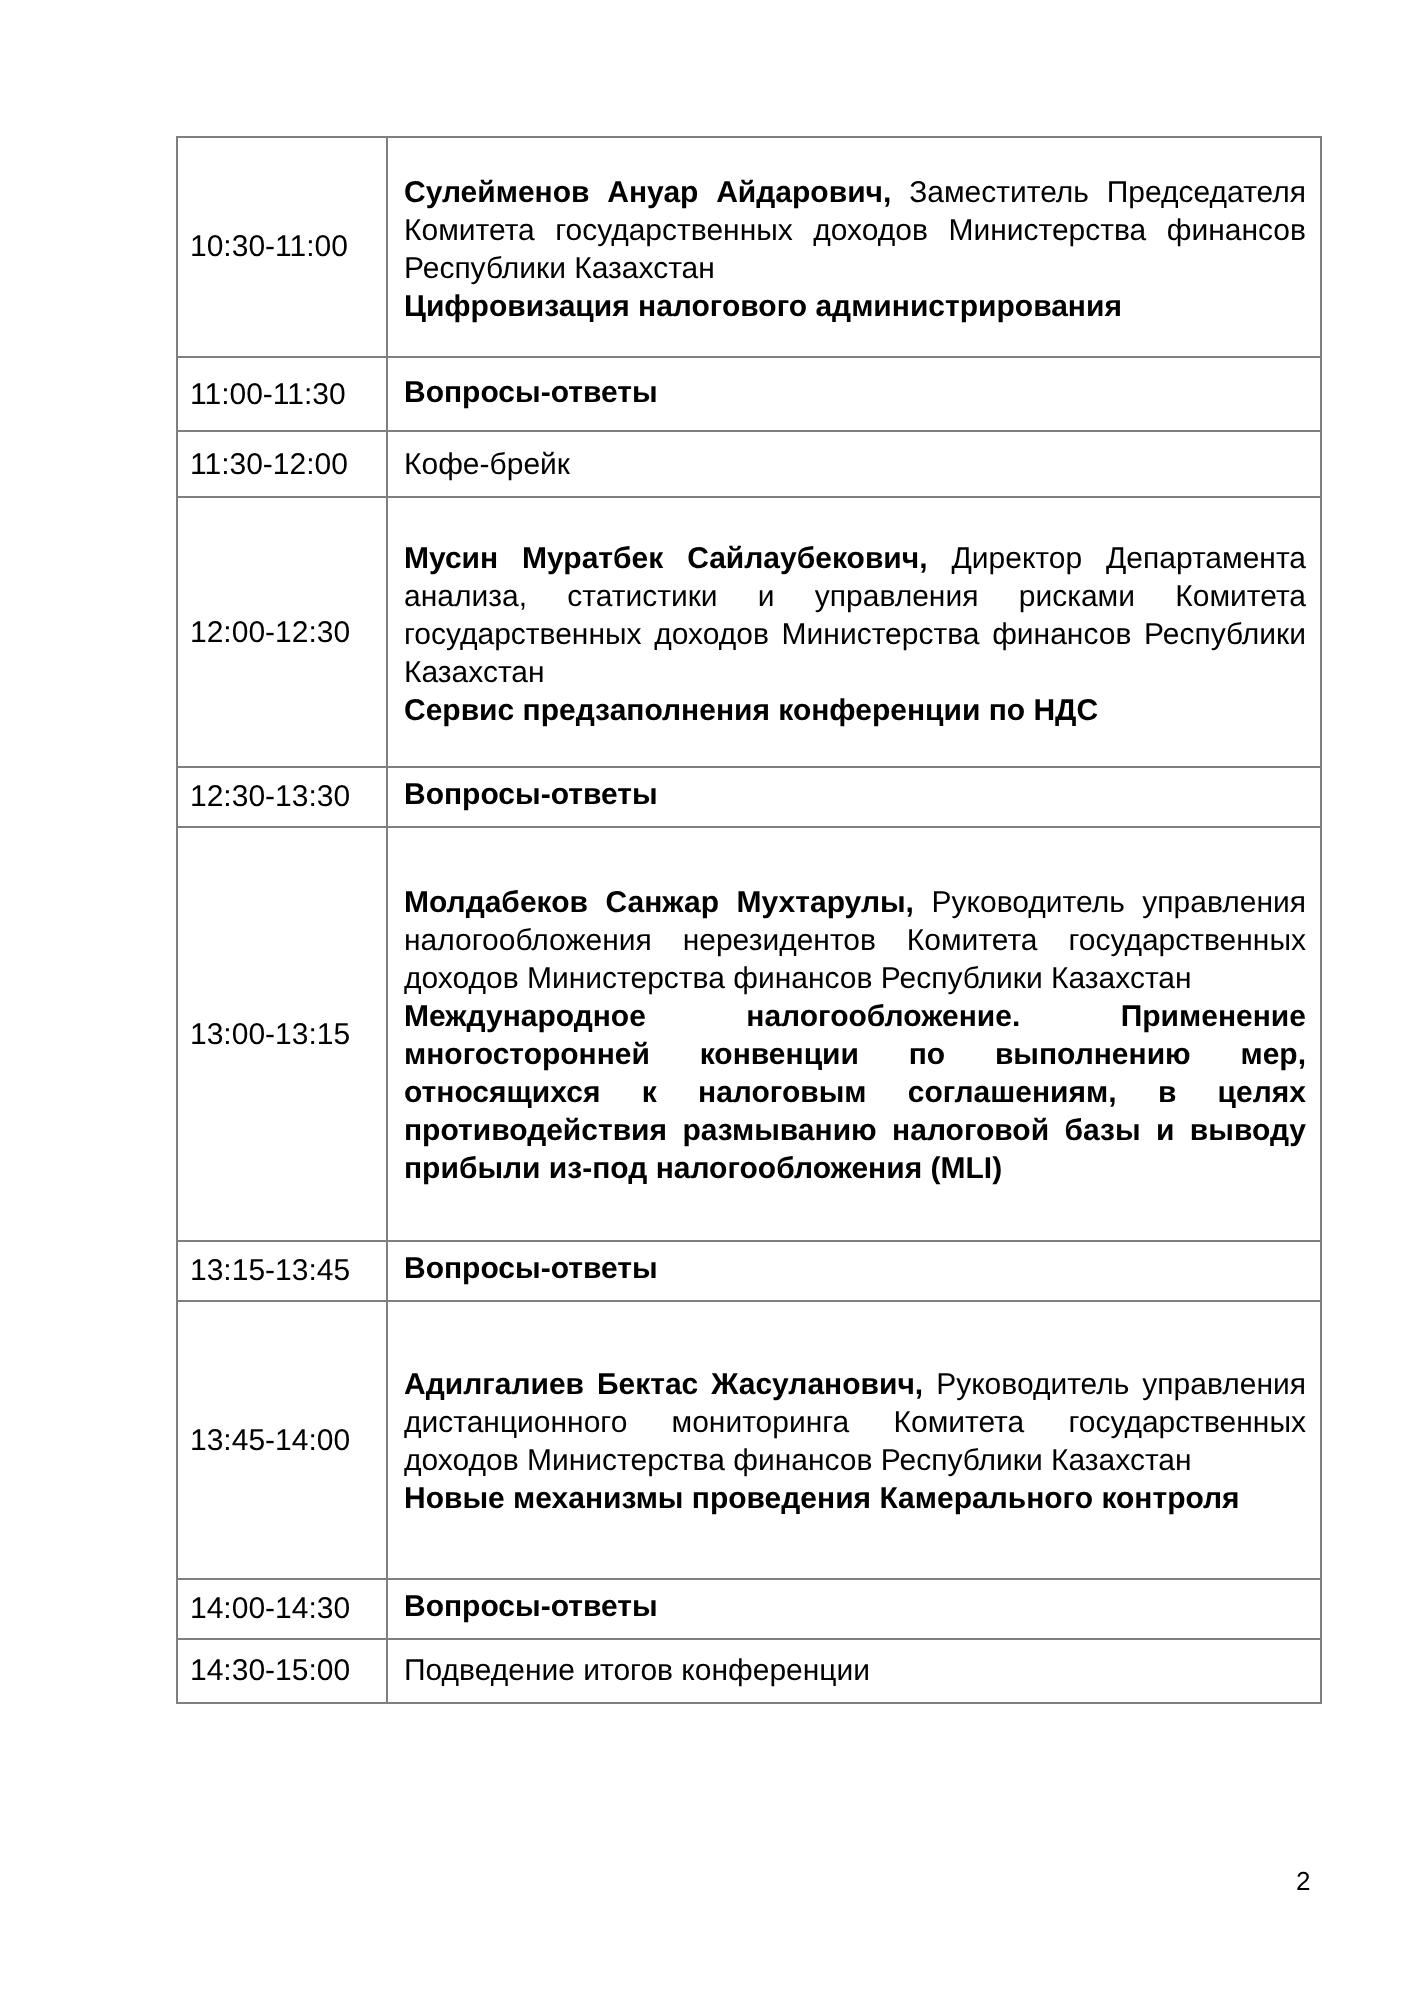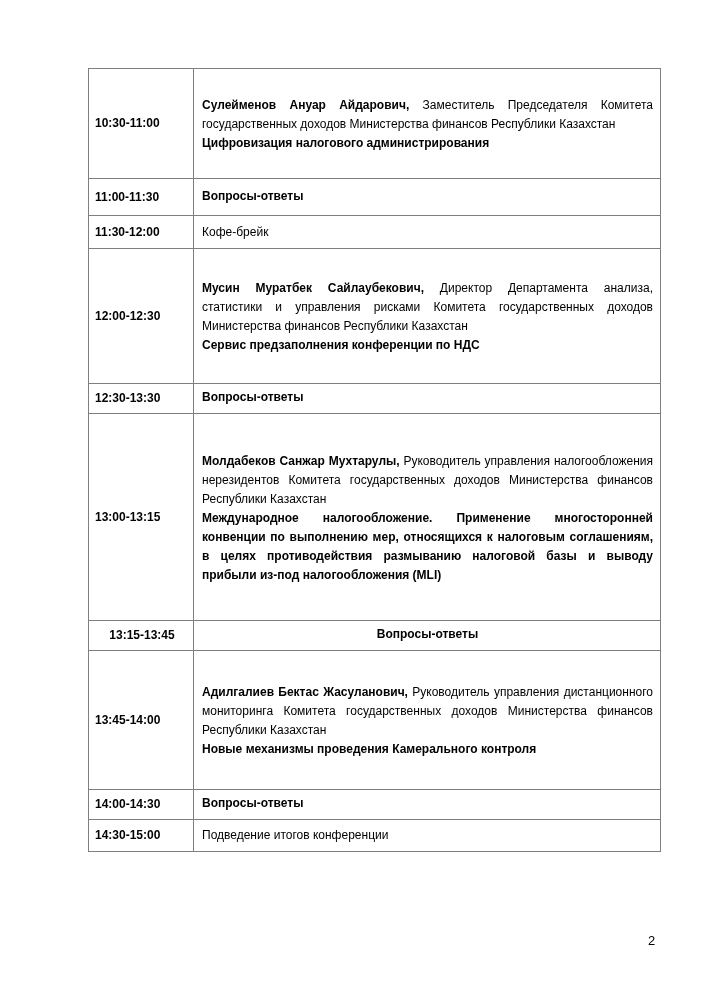--- a/index.html
+++ b/index.html
@@ -20,30 +20,29 @@
     top: 68px;
     width: 572px;
     border-collapse: collapse;
     table-layout: fixed;
   }
   col.time-col    { width: 105px; }
   col.content-col { width: 467px; }
 
   table.schedule td {
     border: 1px solid #7f7f7f;
-    font-size: 12px;
+    font-size: 15px;
     line-height: 19px;
     vertical-align: middle;
   }
 
   td.time-cell {
     padding: 2px 4px 2px 6px;
     vertical-align: middle;
     white-space: nowrap;
-    font-weight: bold;
   }
 
   td.cell-session {
     vertical-align: top;
     padding: 12px 7px 10px 8px;
     border-bottom-style: hidden;
   }
   td.cell-qa {
     border-top-style: hidden;
     padding: 4px 7px 6px 8px;
@@ -61,21 +60,21 @@
     font-weight: bold;
     text-align: justify;
   }
 
   tr.h-r1  { height: 110px; }
   tr.h-r2  { height: 37px; }
   tr.h-r3  { height: 33px; }
   tr.h-r4  { height: 135px; }
   tr.h-r5  { height: 30px; }
   tr.h-r6  { height: 207px; }
-  tr.h-r7  { height: 30px; text-align: center; }
+  tr.h-r7  { height: 30px; }
   tr.h-r8  { height: 139px; }
   tr.h-r9  { height: 28px; }
   tr.h-r10 { height: 32px; }
   tr.h-r11 { height: 35px; }
 
   .page-number {
     position: absolute;
     left: 648px;
     top: 933px;
     font-size: 13px;

